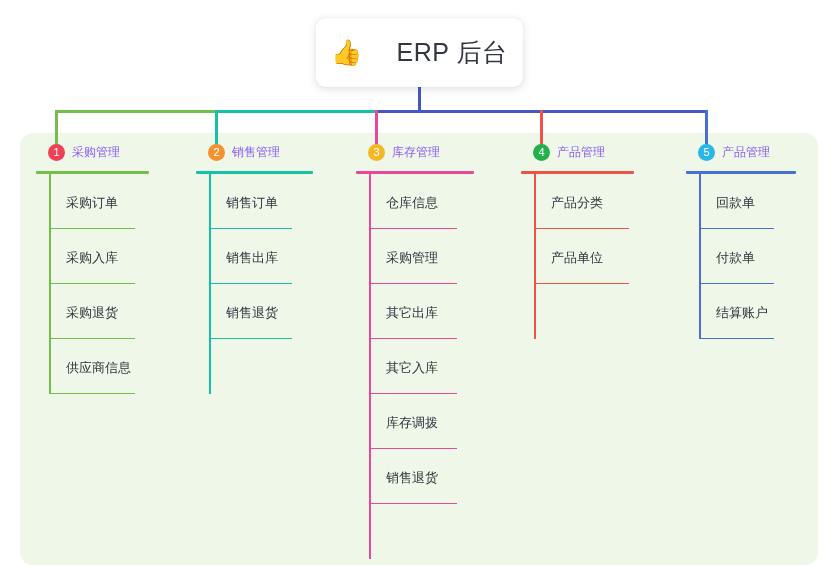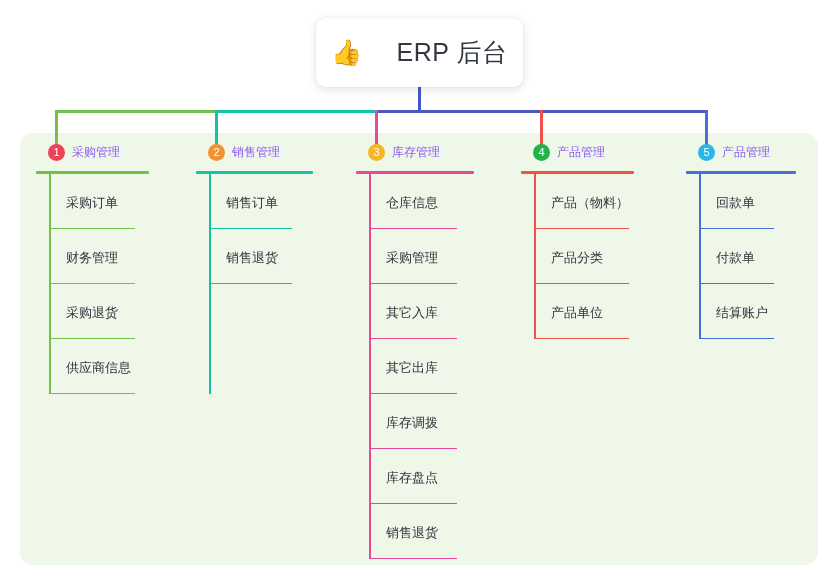--- a/index.html
+++ b/index.html
@@ -163,21 +163,21 @@
           <span class="col-title">采购管理</span>
         </div>
         <div class="head-rule" style="background: rgb(116, 191, 75); width: 113px;"></div>
         <div class="items">
           <div class="trunk" style="background: rgb(116, 191, 75); height: 220px;"></div>
           <div class="item">
             <span class="item-label">采购订单</span>
             <div class="item-rule" style="background: rgb(116, 191, 75); width: 86px;"></div>
           </div>
           <div class="item">
-            <span class="item-label">财务管理</span>
+            <span class="item-label">采购入库</span>
             <div class="item-rule" style="background: rgb(116, 191, 75); width: 86px;"></div>
           </div>
           <div class="item">
             <span class="item-label">采购退货</span>
             <div class="item-rule" style="background: rgb(116, 191, 75); width: 86px;"></div>
           </div>
           <div class="item">
             <span class="item-label">供应商信息</span>
             <div class="item-rule" style="background: rgb(116, 191, 75); width: 86px;"></div>
           </div>
@@ -189,20 +189,24 @@
           <span class="col-title">销售管理</span>
         </div>
         <div class="head-rule" style="background: rgb(20, 194, 168); width: 117px;"></div>
         <div class="items">
           <div class="trunk" style="background: rgb(20, 194, 168); height: 220px;"></div>
           <div class="item">
             <span class="item-label">销售订单</span>
             <div class="item-rule" style="background: rgb(20, 194, 168); width: 83px;"></div>
           </div>
           <div class="item">
+            <span class="item-label">销售出库</span>
+            <div class="item-rule" style="background: rgb(20, 194, 168); width: 83px;"></div>
+          </div>
+          <div class="item">
             <span class="item-label">销售退货</span>
             <div class="item-rule" style="background: rgb(20, 194, 168); width: 83px;"></div>
           </div>
         </div>
       </div>
       <div class="col" style="left: 352px; width: 155px;">
         <div class="col-head">
           <span class="badge" style="background: rgb(245, 183, 36);">3</span>
           <span class="col-title">库存管理</span>
         </div>
@@ -211,54 +215,46 @@
           <div class="trunk" style="background: rgb(232, 72, 156); height: 385px;"></div>
           <div class="item">
             <span class="item-label">仓库信息</span>
             <div class="item-rule" style="background: rgb(232, 72, 156); width: 88px;"></div>
           </div>
           <div class="item">
             <span class="item-label">采购管理</span>
             <div class="item-rule" style="background: rgb(232, 72, 156); width: 88px;"></div>
           </div>
           <div class="item">
+            <span class="item-label">其它出库</span>
+            <div class="item-rule" style="background: rgb(232, 72, 156); width: 88px;"></div>
+          </div>
+          <div class="item">
             <span class="item-label">其它入库</span>
             <div class="item-rule" style="background: rgb(232, 72, 156); width: 88px;"></div>
           </div>
           <div class="item">
-            <span class="item-label">其它出库</span>
-            <div class="item-rule" style="background: rgb(232, 72, 156); width: 88px;"></div>
-          </div>
-          <div class="item">
             <span class="item-label">库存调拨</span>
-            <div class="item-rule" style="background: rgb(232, 72, 156); width: 88px;"></div>
-          </div>
-          <div class="item">
-            <span class="item-label">库存盘点</span>
             <div class="item-rule" style="background: rgb(232, 72, 156); width: 88px;"></div>
           </div>
           <div class="item">
             <span class="item-label">销售退货</span>
             <div class="item-rule" style="background: rgb(232, 72, 156); width: 88px;"></div>
           </div>
         </div>
       </div>
       <div class="col" style="left: 517px; width: 150px;">
         <div class="col-head">
           <span class="badge" style="background: rgb(36, 177, 76);">4</span>
           <span class="col-title">产品管理</span>
         </div>
         <div class="head-rule" style="background: rgb(240, 82, 74); width: 113px;"></div>
         <div class="items">
           <div class="trunk" style="background: rgb(240, 82, 74); height: 165px;"></div>
           <div class="item">
-            <span class="item-label">产品（物料）</span>
-            <div class="item-rule" style="background: rgb(240, 82, 74); width: 95px;"></div>
-          </div>
-          <div class="item">
             <span class="item-label">产品分类</span>
             <div class="item-rule" style="background: rgb(240, 82, 74); width: 95px;"></div>
           </div>
           <div class="item">
             <span class="item-label">产品单位</span>
             <div class="item-rule" style="background: rgb(240, 82, 74); width: 95px;"></div>
           </div>
         </div>
       </div>
       <div class="col" style="left: 682px; width: 140px;">

